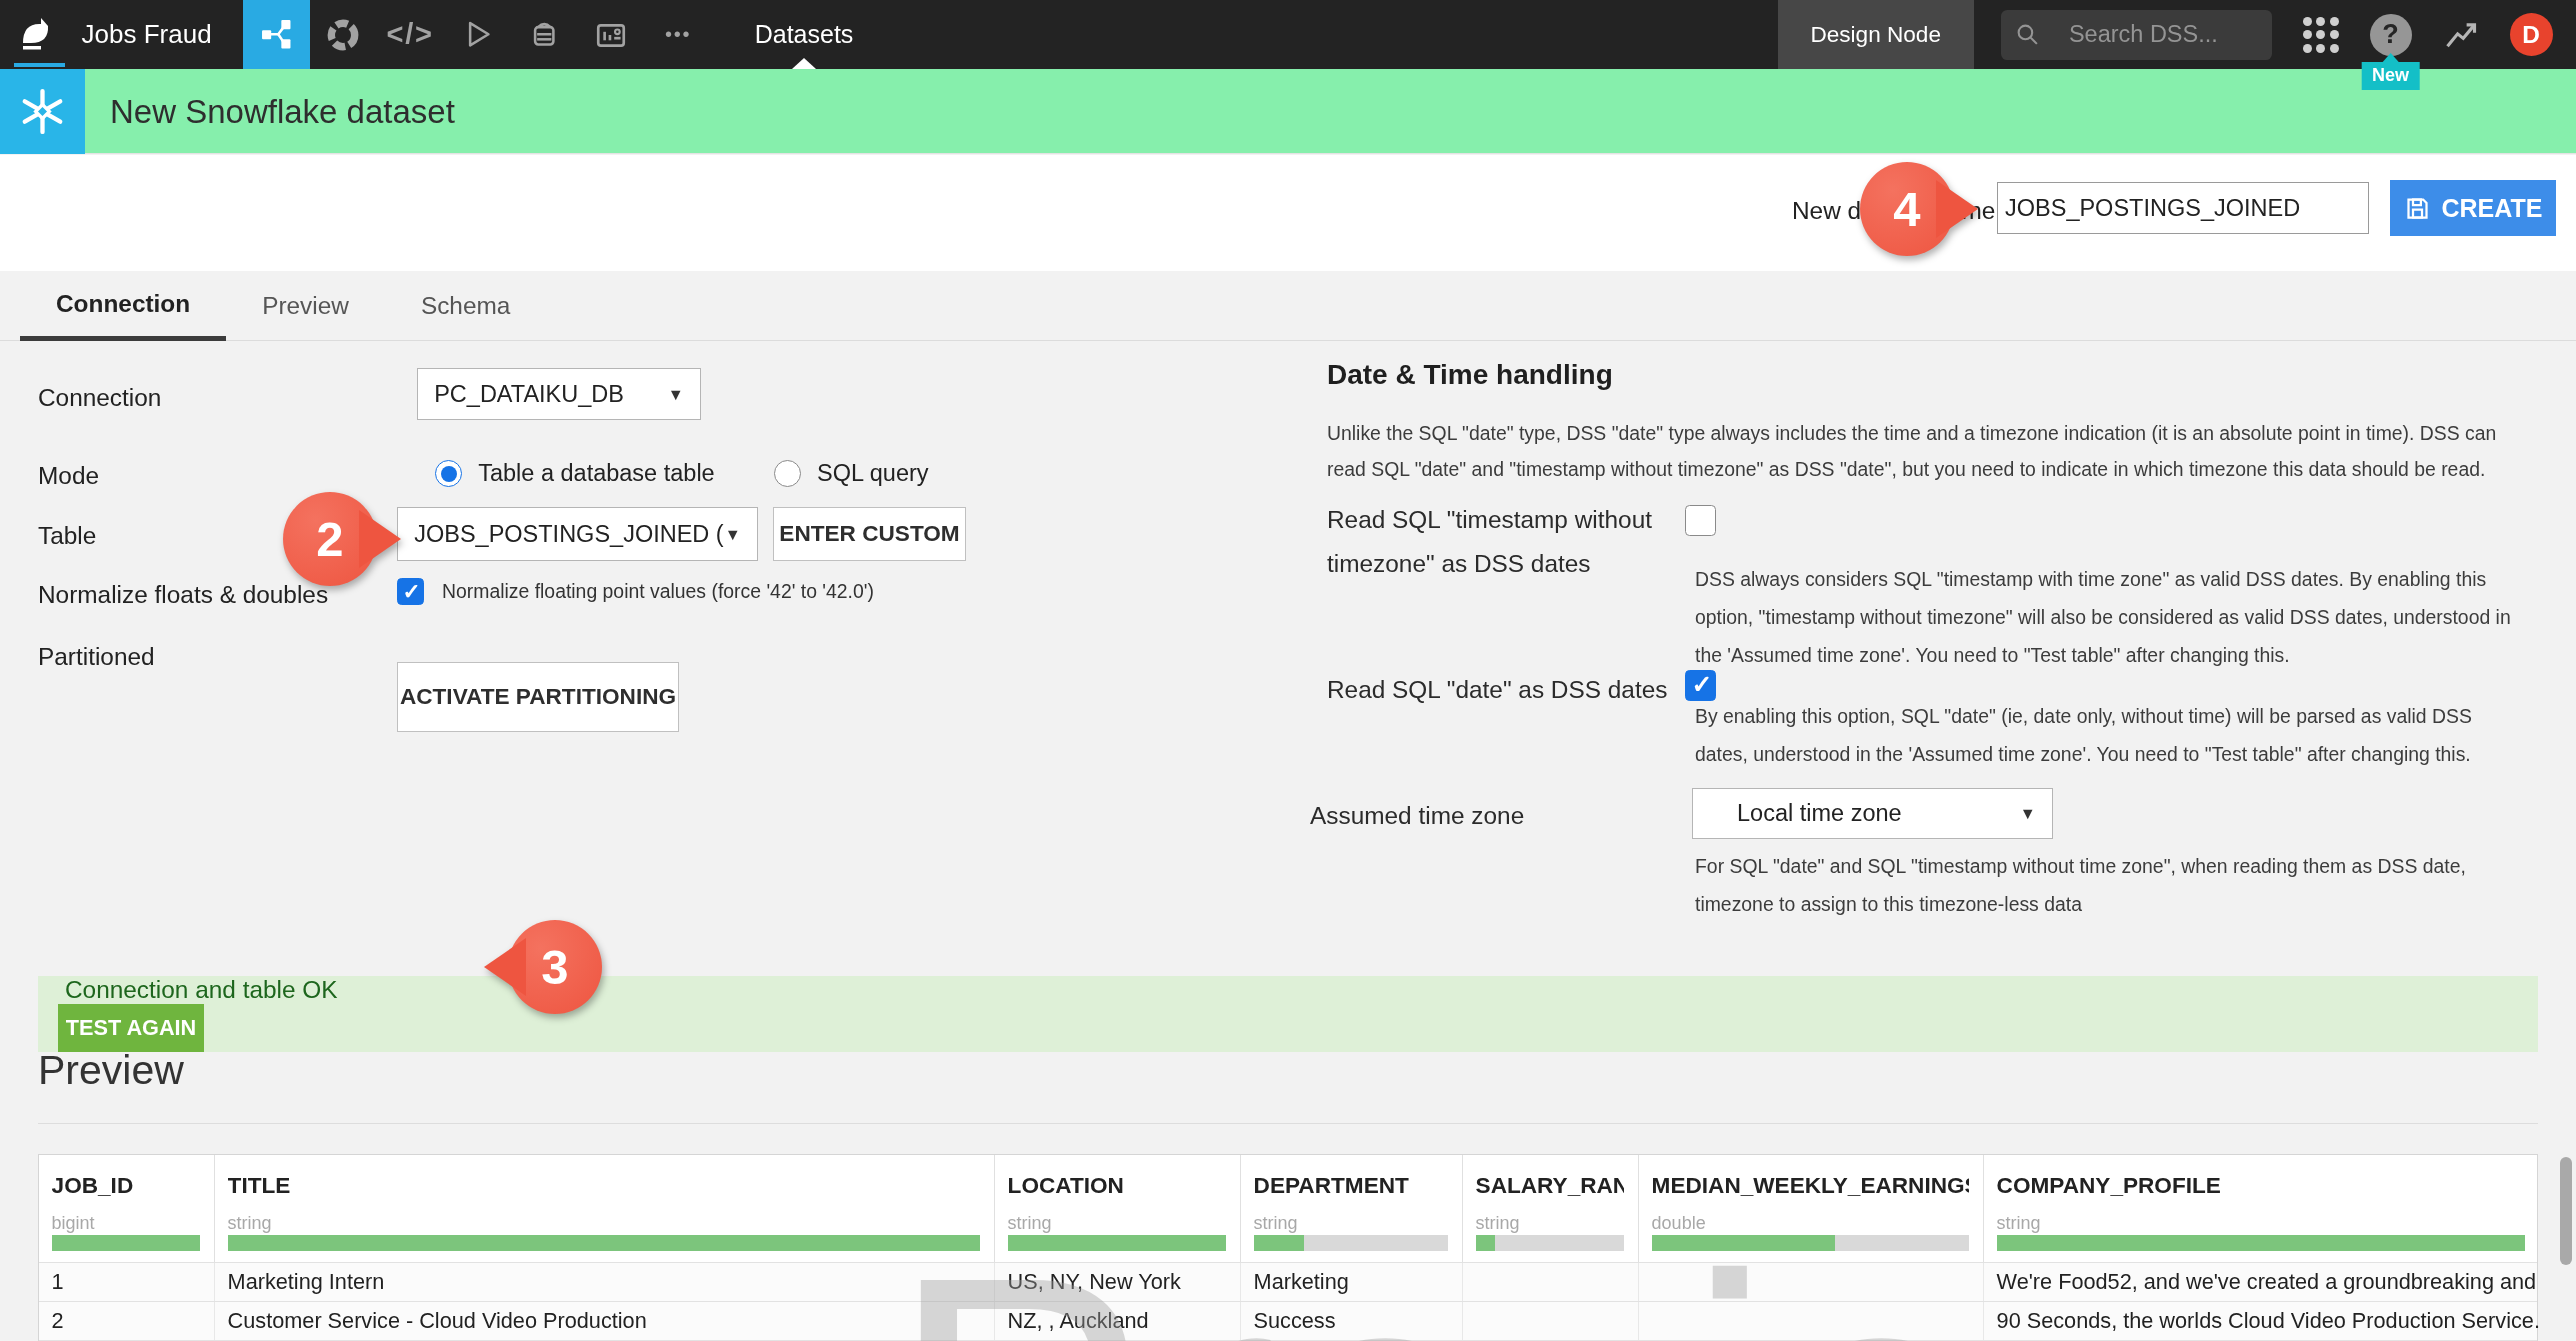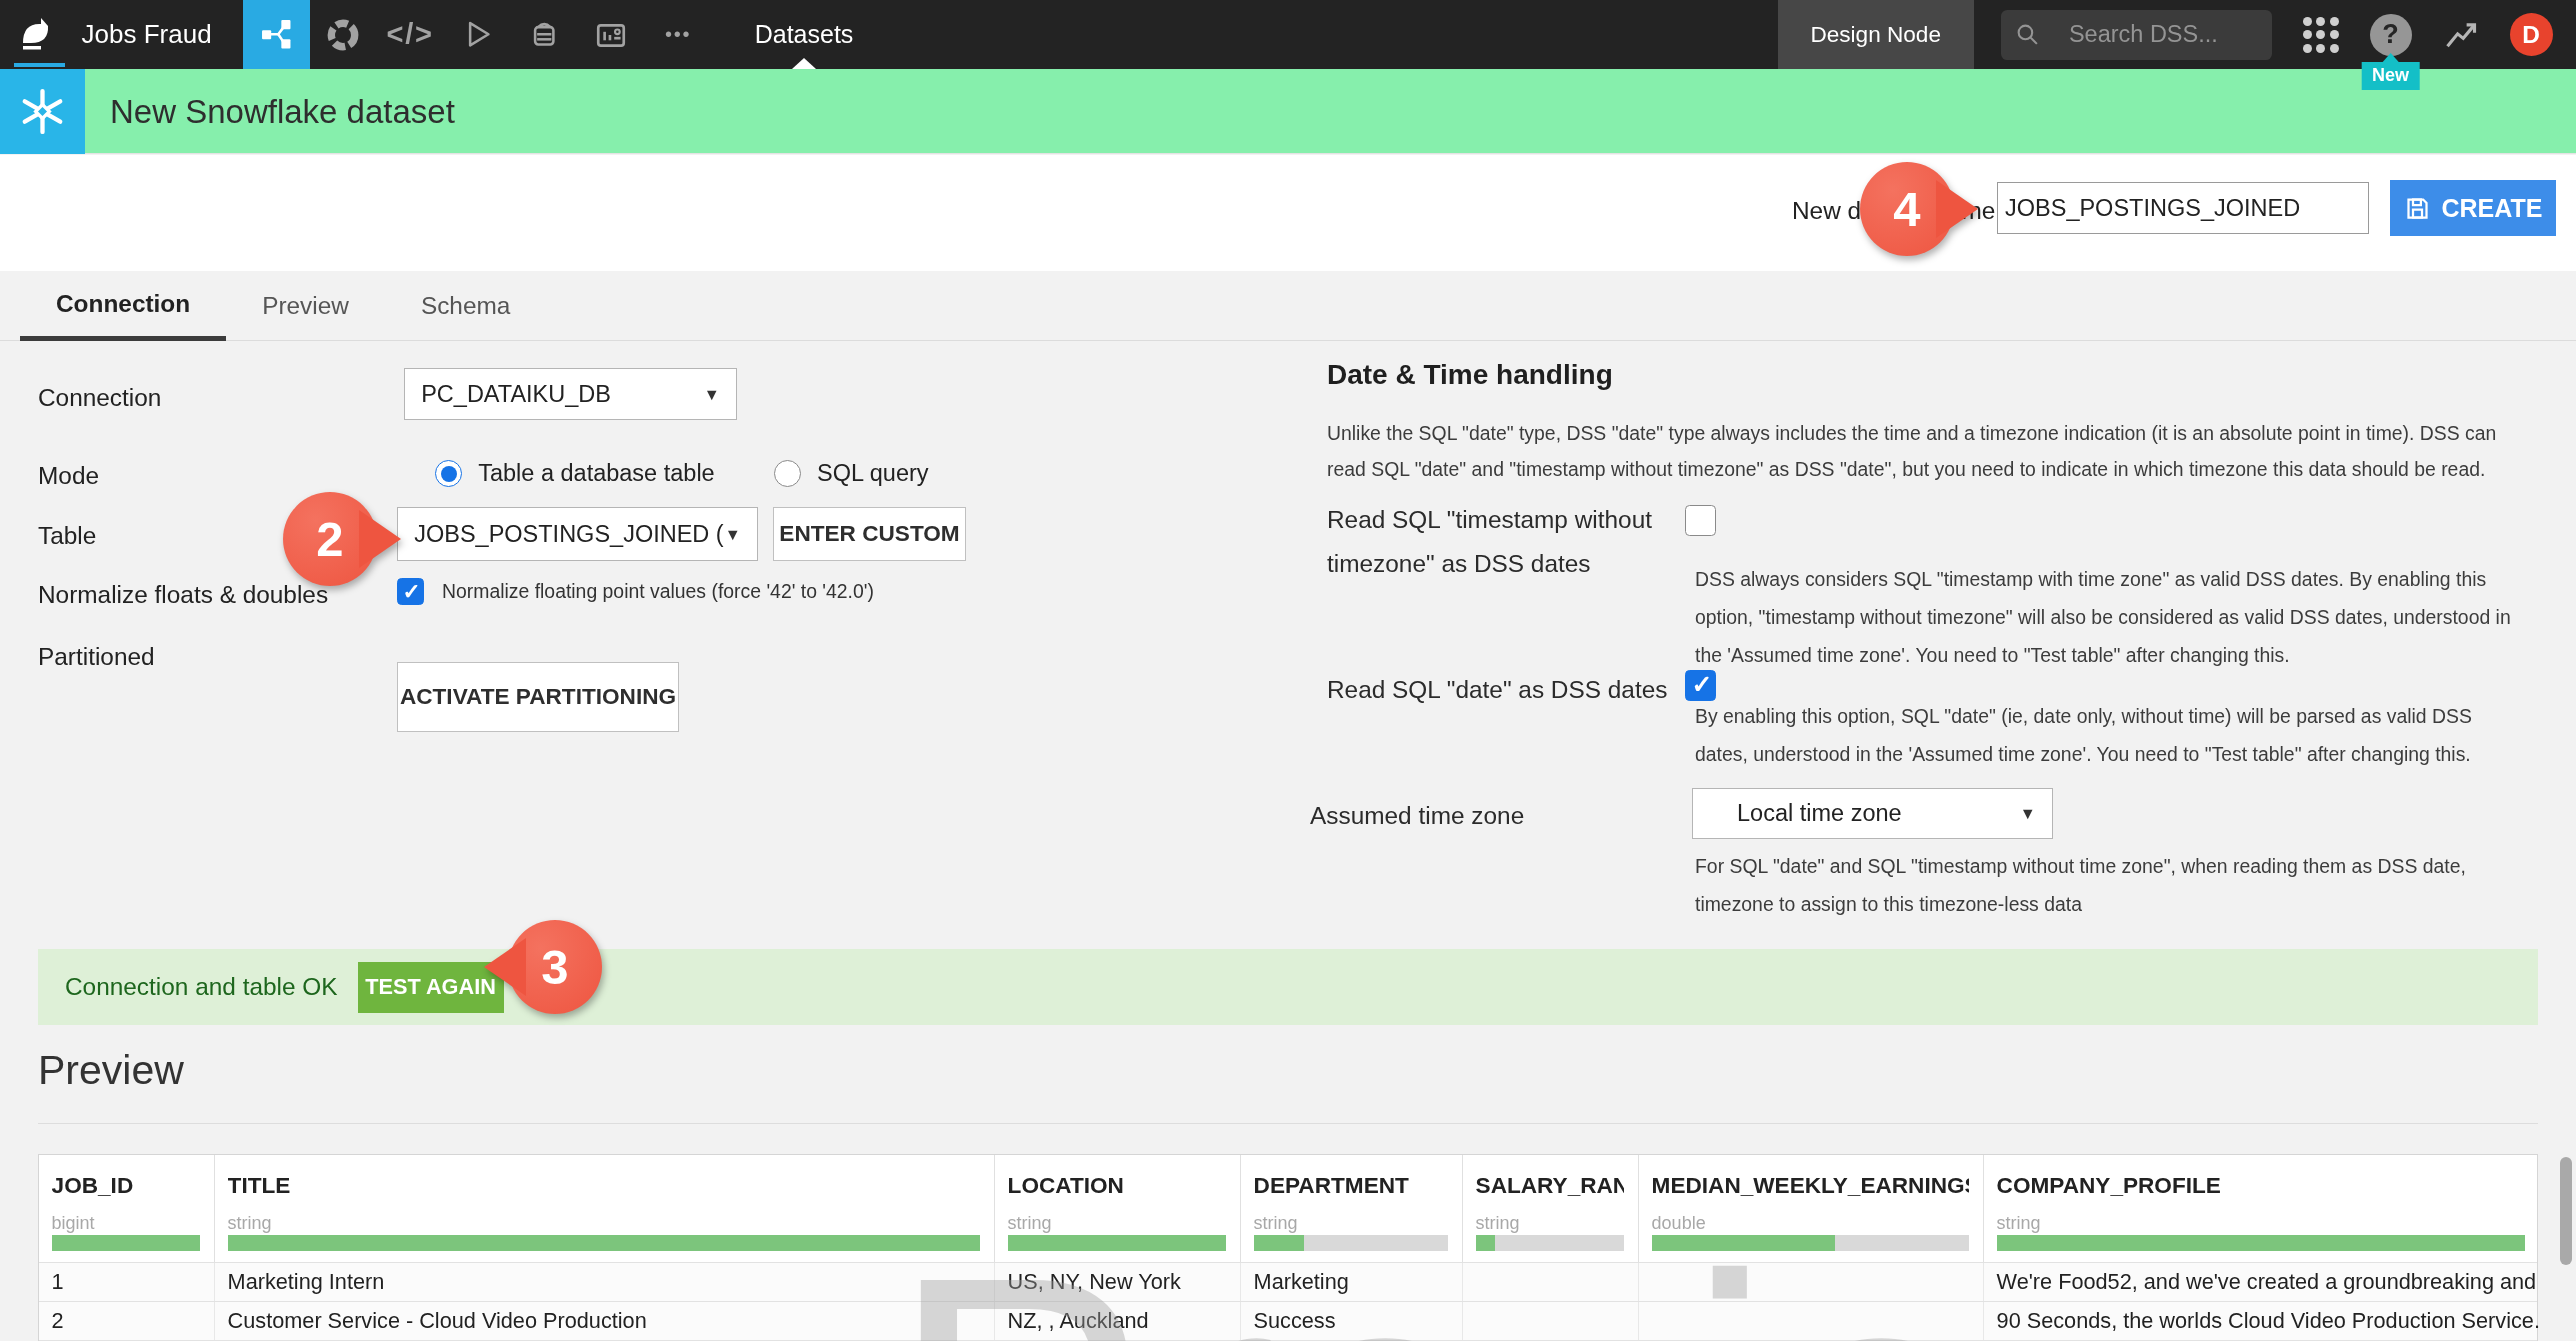--- a/index.html
+++ b/index.html
@@ -60,21 +60,21 @@
   .cb.small.checked::after { font-size:21.7px; left:4.5px; top:0; }
 
   .help-text { font-size:19.4px; color:#3c3c3c; line-height:38px; }
 
   
   .dt-title { position:absolute; left:1327px; top:359px; font-size:28px; font-weight:bold; color:#1f1f1f; }
   .dt-intro { position:absolute; left:1327px; top:415px; width:1205px; font-size:19.4px; color:#3c3c3c; line-height:36px; }
   .dt-label { position:absolute; font-size:24.4px; color:#2b2b2b; line-height:44px; }
 
   
-  .status-bar { position:absolute; left:38px; top:949px; width:2500px; height:76px; background:#def0d7; display:flex; align-items:center; }
+  .status-bar { position:absolute; left:38px; top:976px; width:2500px; height:76px; background:#def0d7; display:flex; align-items:flex-start;flex-direction:column; }
   .status-msg { margin-left:27px; font-size:24.4px; color:#1d661d; }
   .test-again { margin-left:20px; width:146px; height:51px; background:#6fb53e; border:none; color:#fff; font-size:21.7px; font-weight:bold; cursor:pointer; font-family:"Liberation Sans",sans-serif; }
 
   
   .preview-title { position:absolute; left:38px; top:1047px; font-size:41px; color:#333; }
   .preview-divider { position:absolute; left:38px; top:1123px; width:2500px; height:0.9px; background:#ddd; }
   .ptable { position:absolute; left:38px; top:1154px; width:2500px; border:0.9px solid #d5d5d5; background:#fff; }
   .thead { display:flex; background:#fff; height:107px; }
   .hcell { border-right:0.9px solid #e0e0e0; padding:18px 14.4px 0 12.6px; position:relative; }
   .hcell:last-child { border-right:none; }
@@ -237,21 +237,21 @@
     </div>
   <div class="tab">
       <span>Preview</span>
     </div>
   <div class="tab">
       <span>Schema</span>
     </div>
 </div>
 
 <span class="flabel" style="left:38px; top:384px;">Connection</span>
-<div class="select" style="position:absolute; left:404px; top:368px; width:333px; height:52px;text-align:center;">
+<div class="select" style="position:absolute; left:417px; top:368px; width:284px; height:52px;text-align:center;">
   <span>PC_DATAIKU_DB</span>
   <span class="caret">▼</span>
 </div>
 
 <span class="flabel" style="left:38px; top:462px;">Mode</span>
 <div style="position:absolute; left:435px; top:460px; display:flex; align-items:center; gap:16.2px;">
   <span class="radio checked"></span>
   <span style="font-size:23.5px;">Table a database table</span>
   <span class="radio" style="margin-left:43px;"></span>
   <span style="font-size:23.5px;">SQL query</span>

